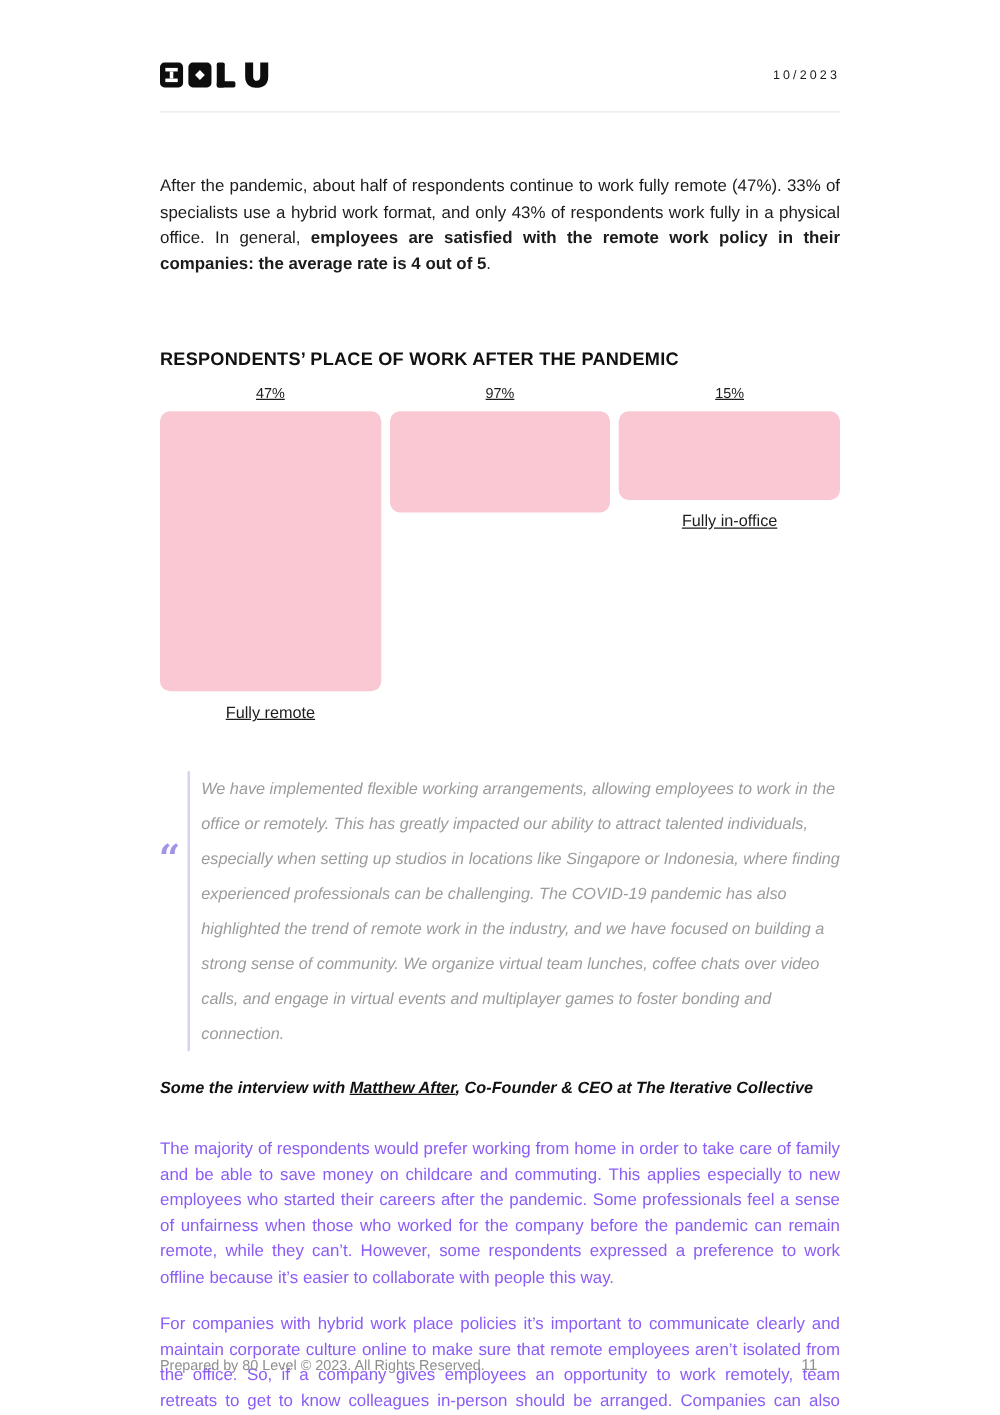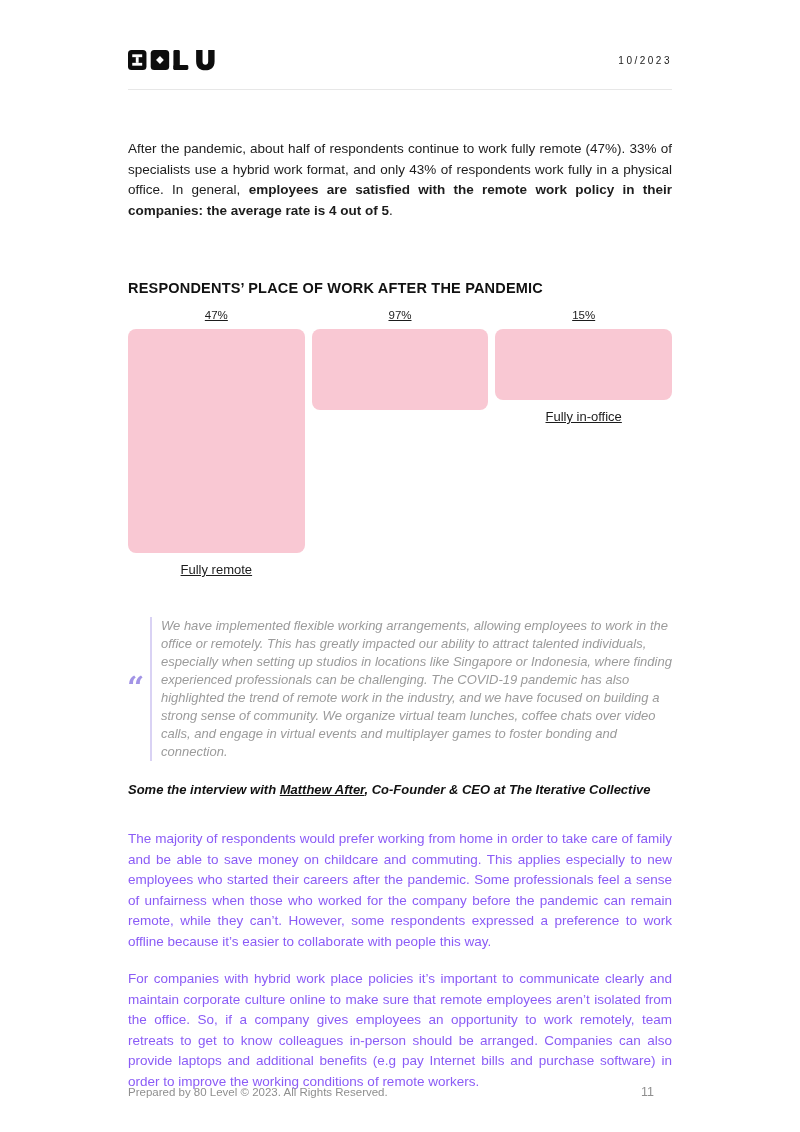--- a/index.html
+++ b/index.html
@@ -100,21 +100,21 @@
     left: -25px;
     top: 62px;
     font-size: 30px;
     line-height: 18px;
     font-weight: 700;
     color: #a294e6;
     font-family: "DejaVu Serif", serif;
   }
   .quote-text {
     font-size: 13px;
-    line-height: 18px;
+    line-height: 28px;
     font-style: italic;
     color: #9b9b9b;
   }
   
   .attribution {
     margin-top: 21px;
     font-size: 13px;
     font-weight: 700;
     font-style: italic;
     color: #111111;

